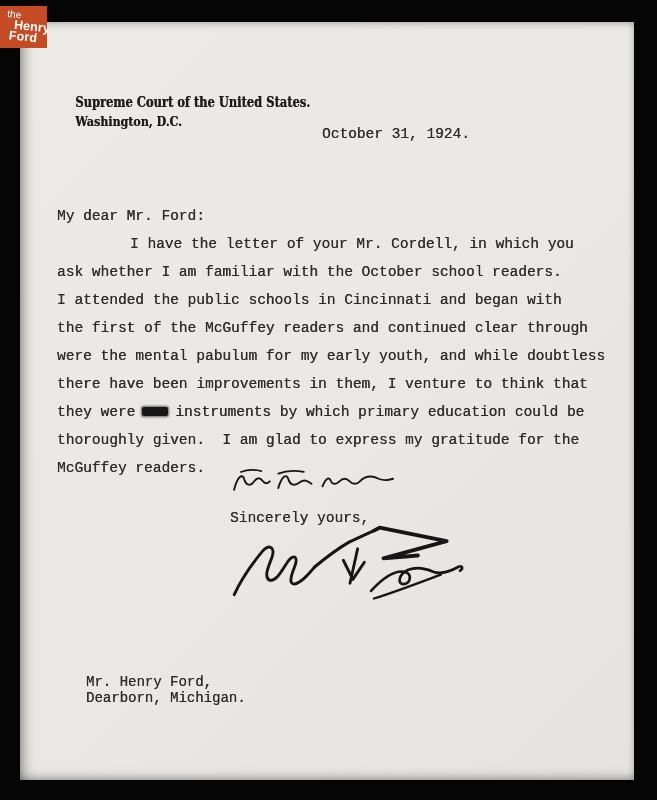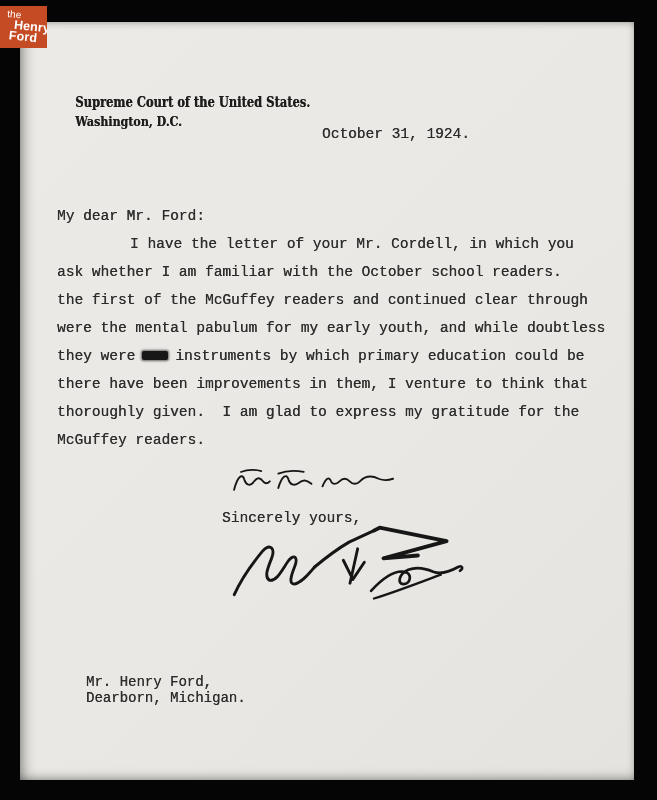--- a/index.html
+++ b/index.html
@@ -44,21 +44,21 @@
   .salutation{position:absolute;left:37px;top:186px;}
   .body-text{position:absolute;left:37px;top:208px;}
   .line{height:28px;line-height:28px;}
   .indent{padding-left:73px;}
   .blob{
     display:inline-block;width:26px;height:9px;
     background:#171717;border-radius:2px;
     box-shadow:0 0 2px 1.2px rgba(25,25,25,0.55);
     margin:0 7px;vertical-align:0px;
   }
-  .valediction{position:absolute;left:202px;top:488px;}
+  .valediction{position:absolute;left:210px;top:488px;}
   .handnote{position:absolute;left:196px;top:444px;}
   .signature{position:absolute;left:208px;top:500px;}
   .recipient{position:absolute;left:38px;top:653px;}
   .recipient .rline{height:15.5px;line-height:15.5px;font-size:14px;margin-left:28px;}
   .ink{stroke:#161616;fill:none;stroke-linecap:round;stroke-linejoin:round;}
   
   .logo{
     position:absolute;left:0;top:6px;width:47px;height:42px;
     overflow:hidden;z-index:3;
   }
@@ -86,24 +86,25 @@
       <div class="lh2">Washington, D.C.</div>
     </div>
 
     <div class="date typed">October 31, 1924.</div>
 
     <div class="salutation typed">My dear Mr. Ford:</div>
 
     <div class="body-text">
       <div class="line typed indent">I have the letter of your Mr. Cordell, in which you</div>
       <div class="line typed">ask whether I am familiar with the October school readers.</div>
+      <div class="line typed">I attended the public schools in Cincinnati and began with</div>
       <div class="line typed">the first of the McGuffey readers and continued clear through</div>
       <div class="line typed">were the mental pabulum for my early youth, and while doubtless</div>
+      <div class="line typed">there have been improvements in them, I venture to think that</div>
       <div class="line typed"><span>they were</span><span class="blob"></span><span>instruments by which primary education could be</span></div>
-      <div class="line typed">there have been improvements in them, I venture to think that</div>
       <div class="line typed">thoroughly given.  I am glad to express my gratitude for the</div>
       <div class="line typed">McGuffey readers.</div>
     </div>
 
     <svg class="handnote" width="196" height="34" viewBox="0 0 200 40">
       <path class="ink" stroke-width="2.2" d="M6,28 C10,12 16,8 18,16 C20,22 24,24 28,20 C32,14 36,12 40,18 C42,21 45,21 48,18"></path>
       <path class="ink" stroke-width="2" d="M14,7 C22,4 30,4 38,6"></path>
       <path class="ink" stroke-width="2.2" d="M58,26 C62,12 68,8 70,16 C72,22 76,24 82,20 C88,15 92,17 97,21"></path>
       <path class="ink" stroke-width="2" d="M58,9 C68,5 78,5 88,7"></path>
       <path class="ink" stroke-width="2.2" d="M110,24 C114,14 118,12 120,18 C122,22 126,22 130,18 C134,14 138,14 142,18 C146,22 150,22 154,18 C160,12 168,11 176,15 C181,17 187,17 193,15"></path>

